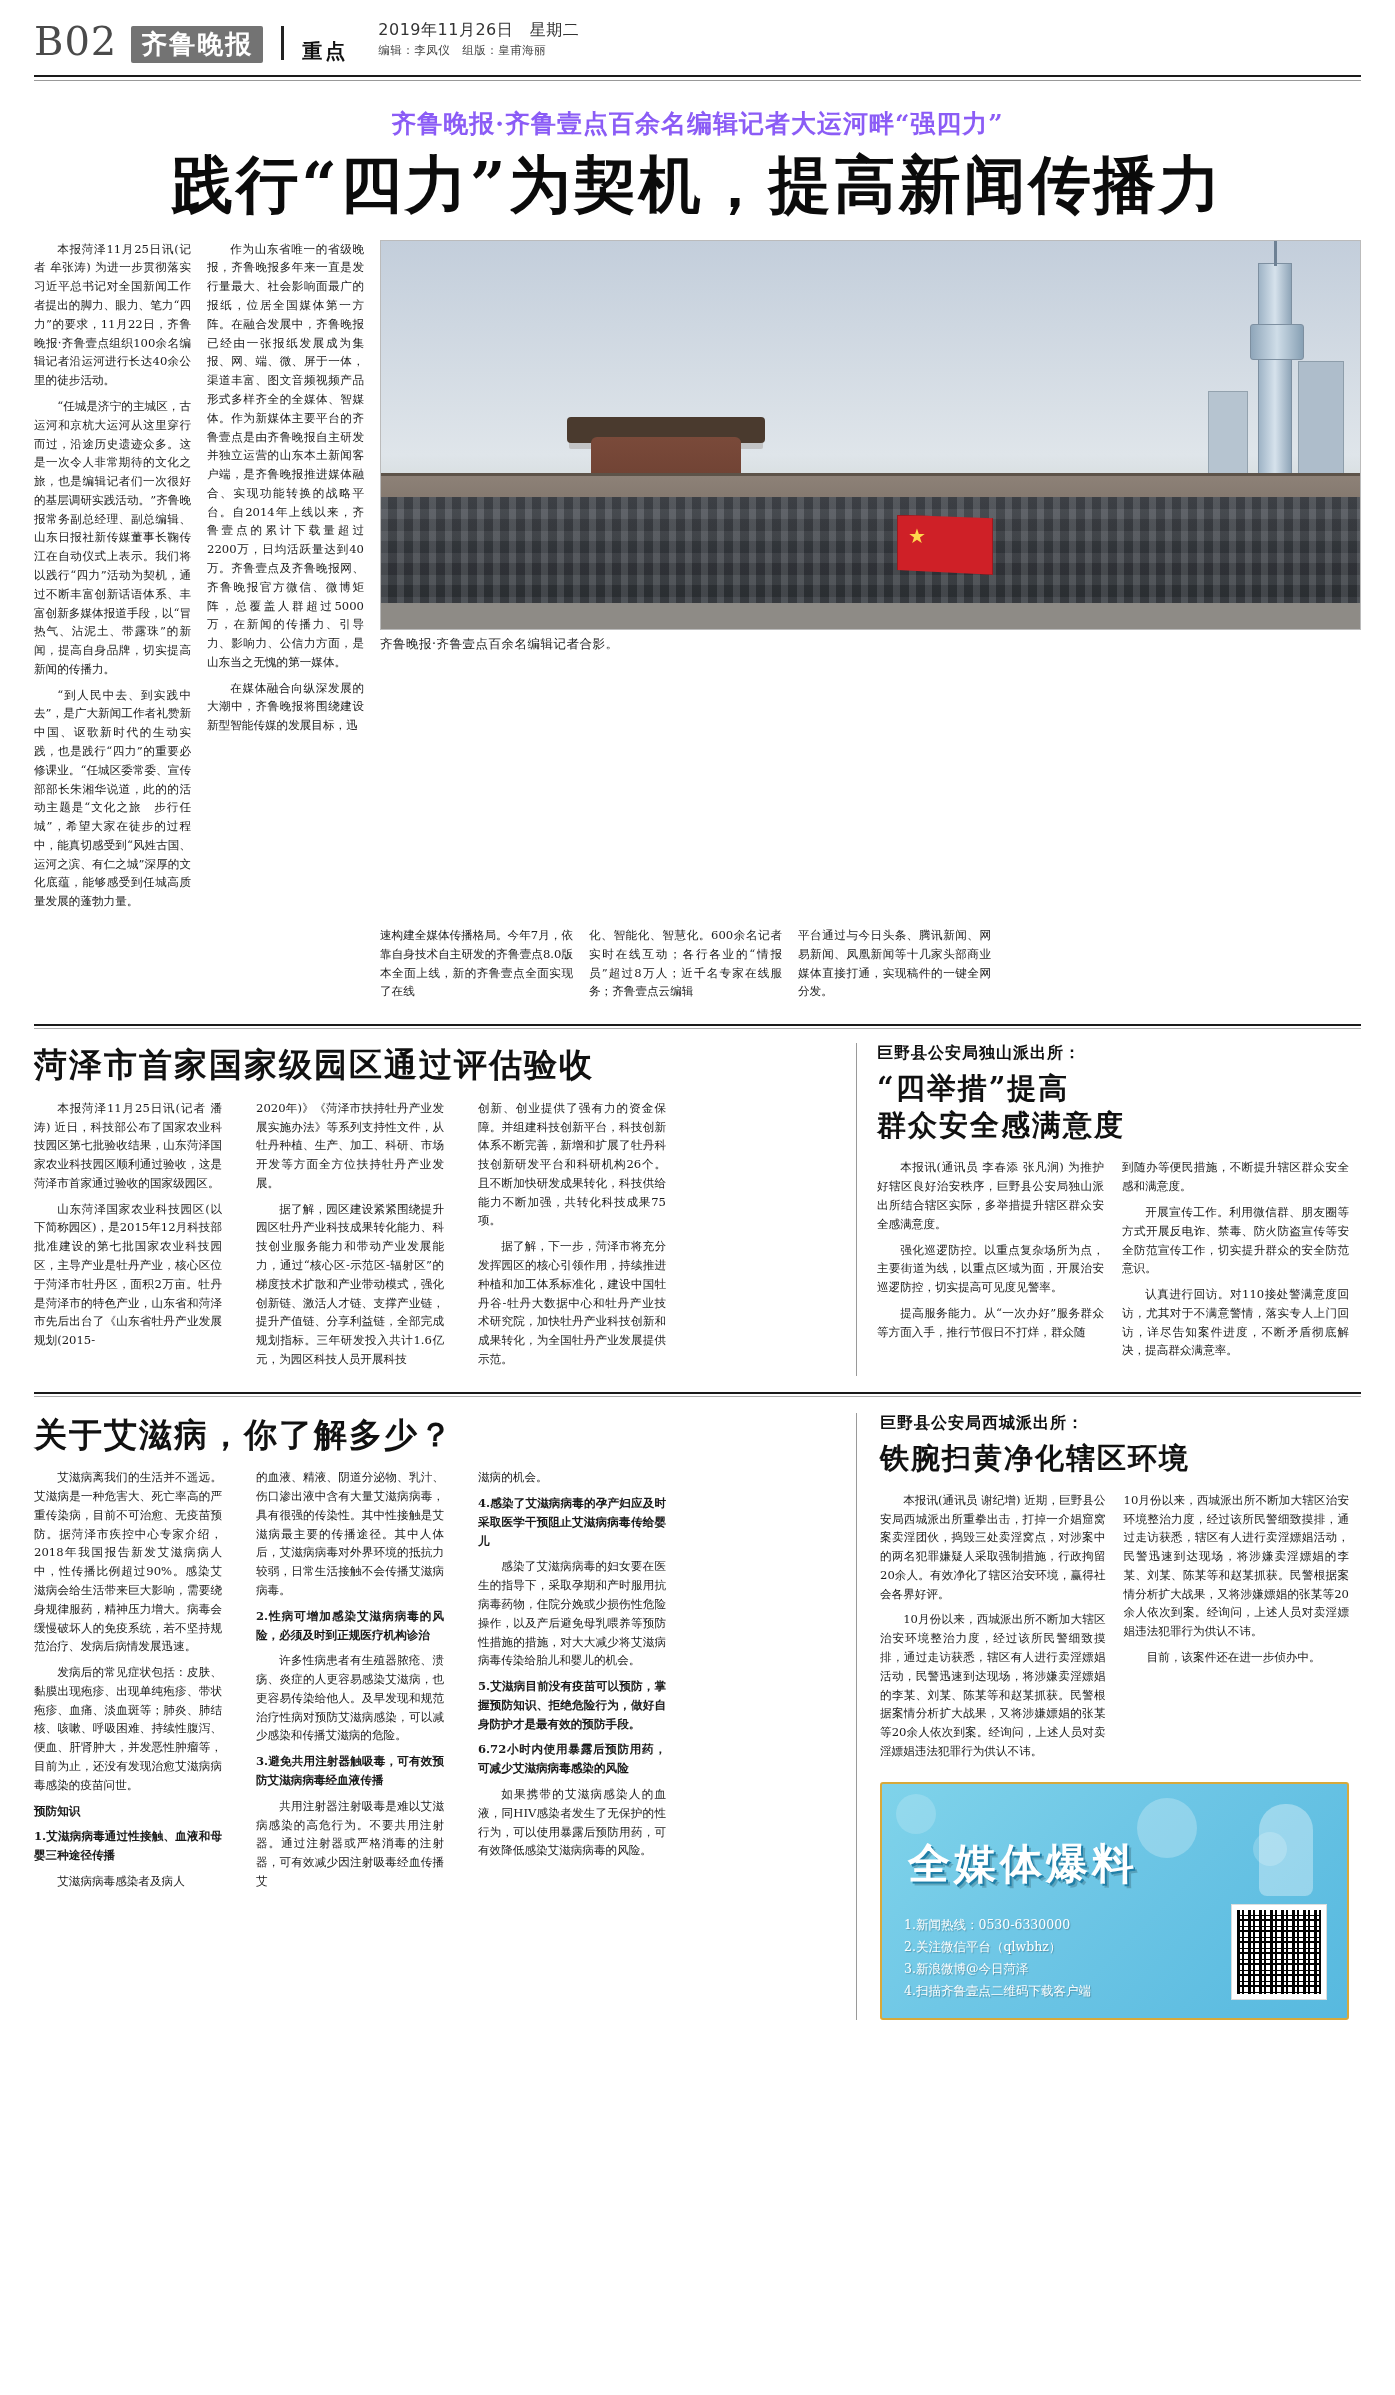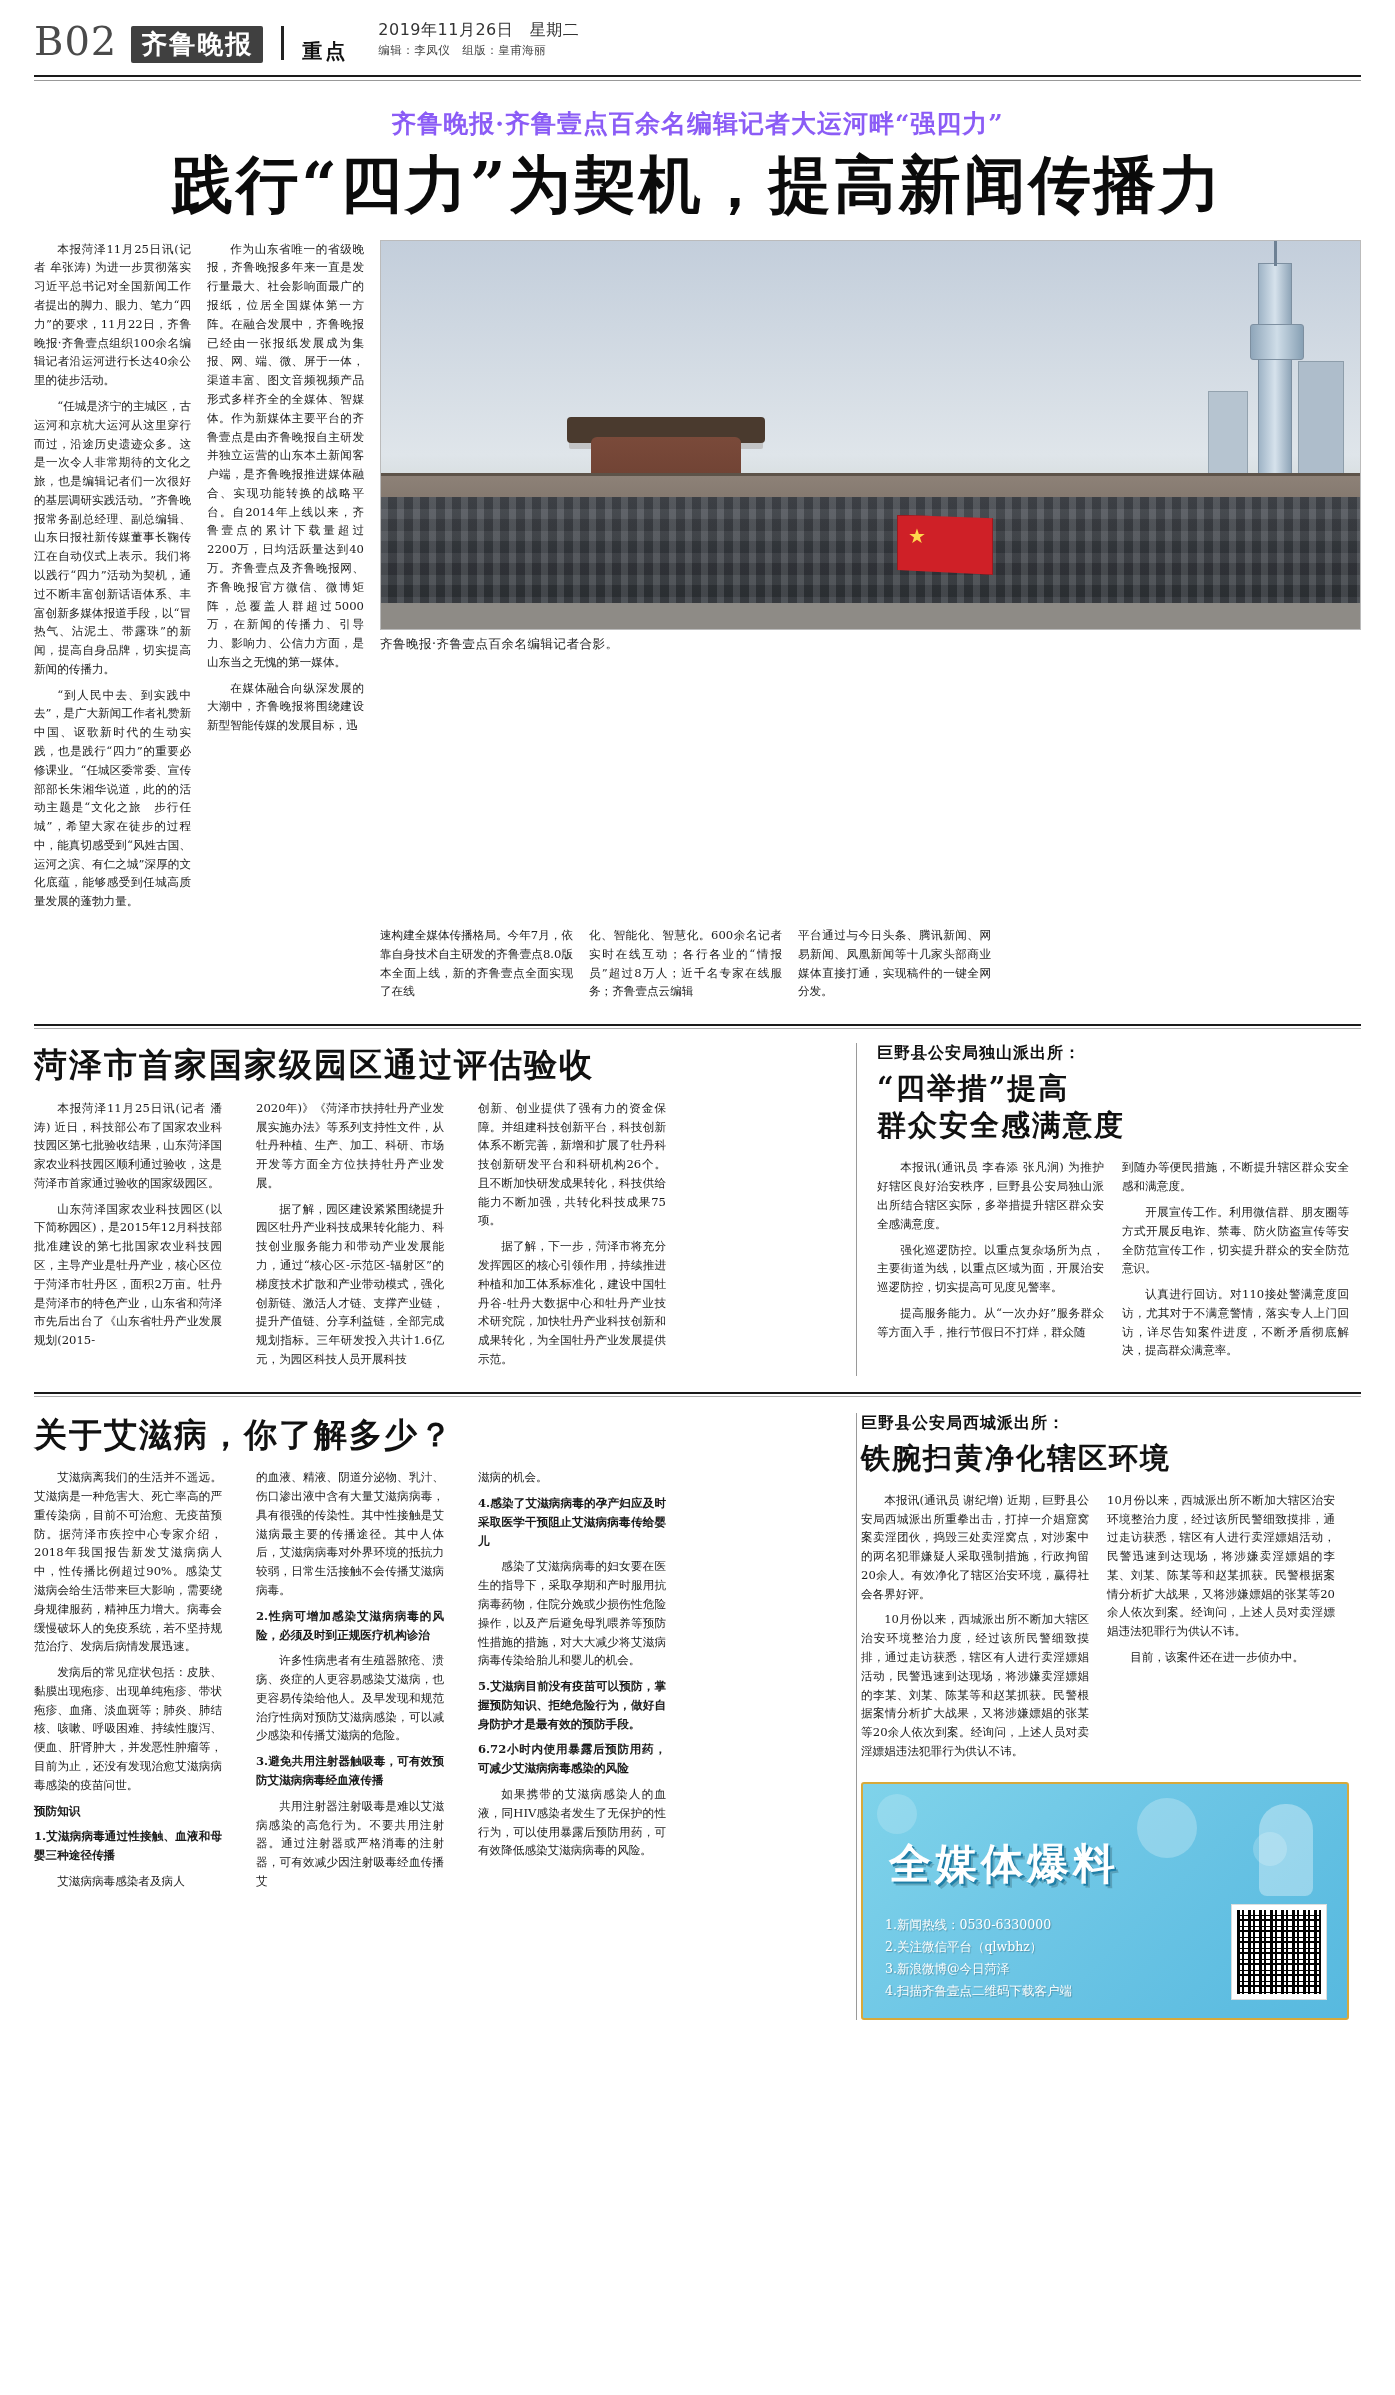--- a/index.html
+++ b/index.html
@@ -26,21 +26,21 @@
   .folio {
     font-family: "DejaVu Serif", "Liberation Serif", serif;
     font-size: 40px;
     letter-spacing: 1px;
     color: #4a4a4a;
     line-height: 1;
     padding-bottom: 2px;
     text-align: center;
   }
   .paper-logo {
-    background: #404040;
+    background: #737373;
     color: #fff;
     font-family: "DejaVu Serif", "Liberation Serif", serif;
     font-weight: bold;
     font-size: 26px;
     letter-spacing: 2px;
     padding: 5px 10px 6px 10px;
     line-height: 1;
     border-radius: 2px;
   }
   .section-divider {
@@ -186,21 +186,21 @@
     font-weight: bold; font-size: 29px; letter-spacing: 2px; line-height: 1.28; margin: 0 0 14px 0;
   }
   .cols3 { display: flex; gap: 34px; }
   .cols3 .col { width: 188px; }
   .cols2r { display: flex; gap: 18px; }
   .cols2r .col { width: 228px; }
 
   
   .bottom { display: flex; gap: 22px; margin-top: 16px; }
   .bottom-left { width: 800px; }
-  .bottom-right { width: 493px; border-left: 1px solid #9a9a9a; padding-left: 4px; }
+  .bottom-right { width: 493px; border-left: 1px solid #9a9a9a; padding-left: 23px; }
 
   .sub-hd {
     font-family: "DejaVu Serif", "Liberation Serif", serif;
     font-weight: bold; font-size: 12.5px; margin: 6px 0 4px 0;
   }
 
   
   .adbox {
     margin-top: 14px;
     border: 2px solid #d8a93a;

